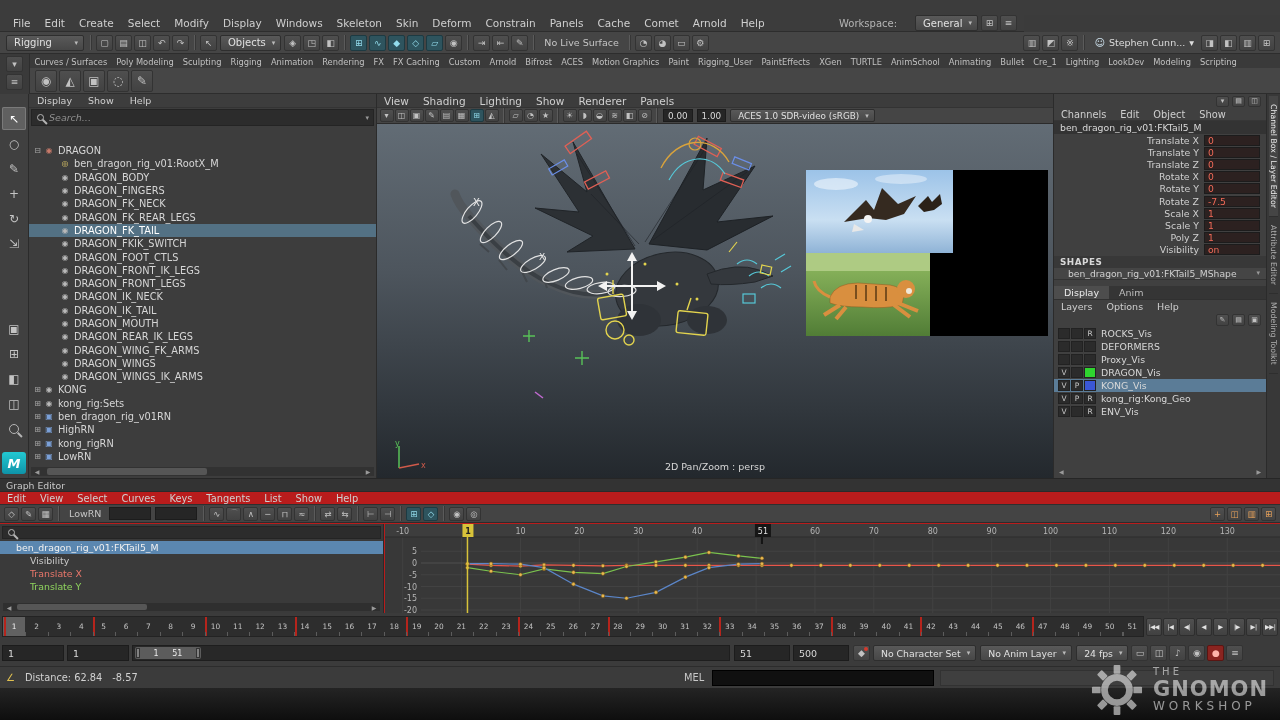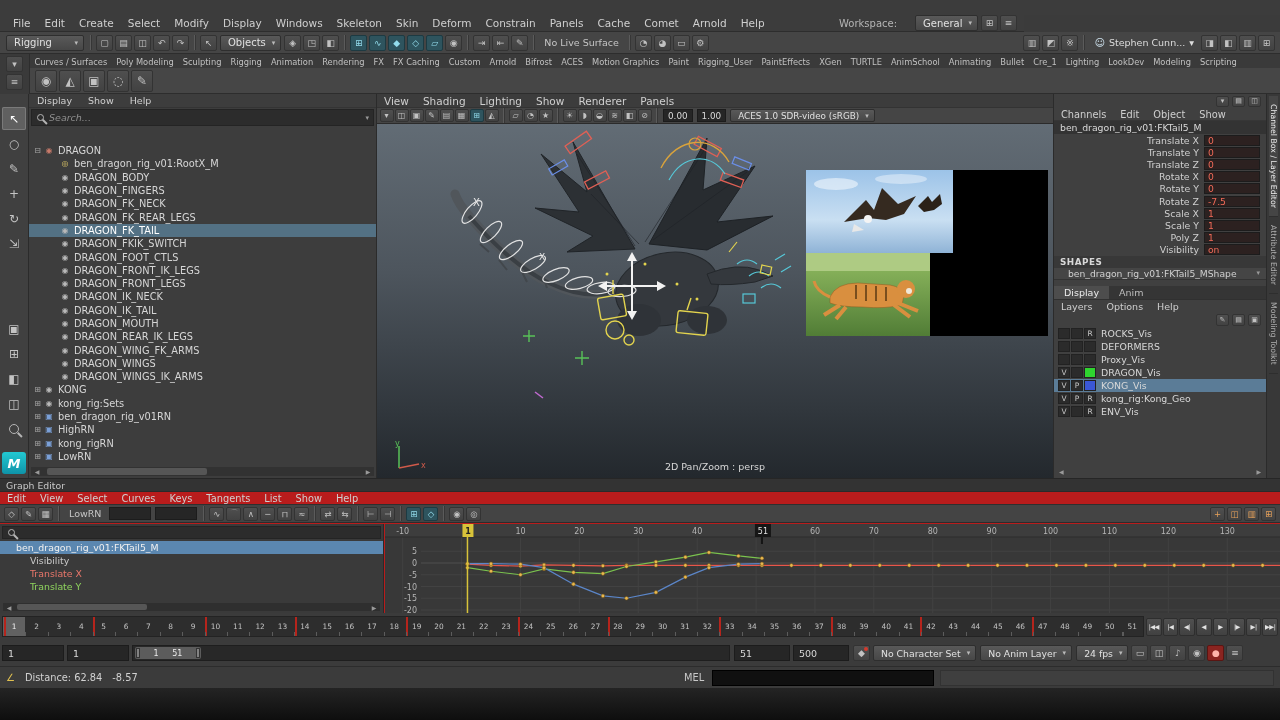--- a/index.html
+++ b/index.html
@@ -1106,14 +1106,34 @@
       <span>Distance: 62.84</span>
       <span>-8.57</span>
     </div>
     <span class="mel-label">MEL</span>
     <div class="mel-input"></div>
     <div class="script-out"></div>
   </div>
 
   <div id="footer"></div>
 
+  <div class="watermark">
+    <svg width="52" height="52" viewBox="0 0 54 54">
+      <circle cx="27" cy="27" r="13" fill="none" stroke="#ffffff" stroke-width="7"></circle>
+      <g fill="#ffffff">
+        <rect x="23.5" y="1" width="7" height="9" rx="1"></rect>
+        <rect x="23.5" y="1" width="7" height="9" rx="1" transform="rotate(45 27 27)"></rect>
+        <rect x="23.5" y="1" width="7" height="9" rx="1" transform="rotate(90 27 27)"></rect>
+        <rect x="23.5" y="1" width="7" height="9" rx="1" transform="rotate(135 27 27)"></rect>
+        <rect x="23.5" y="1" width="7" height="9" rx="1" transform="rotate(180 27 27)"></rect>
+        <rect x="23.5" y="1" width="7" height="9" rx="1" transform="rotate(225 27 27)"></rect>
+        <rect x="23.5" y="1" width="7" height="9" rx="1" transform="rotate(270 27 27)"></rect>
+        <rect x="23.5" y="1" width="7" height="9" rx="1" transform="rotate(315 27 27)"></rect>
+      </g>
+    </svg>
+    <div class="wm-text">
+      <span class="wm-the">THE</span>
+      <span class="wm-gnomon">GNOMON</span>
+      <span class="wm-workshop">WORKSHOP</span>
+    </div>
+  </div>
 
 </div>
 
 </body></html>

